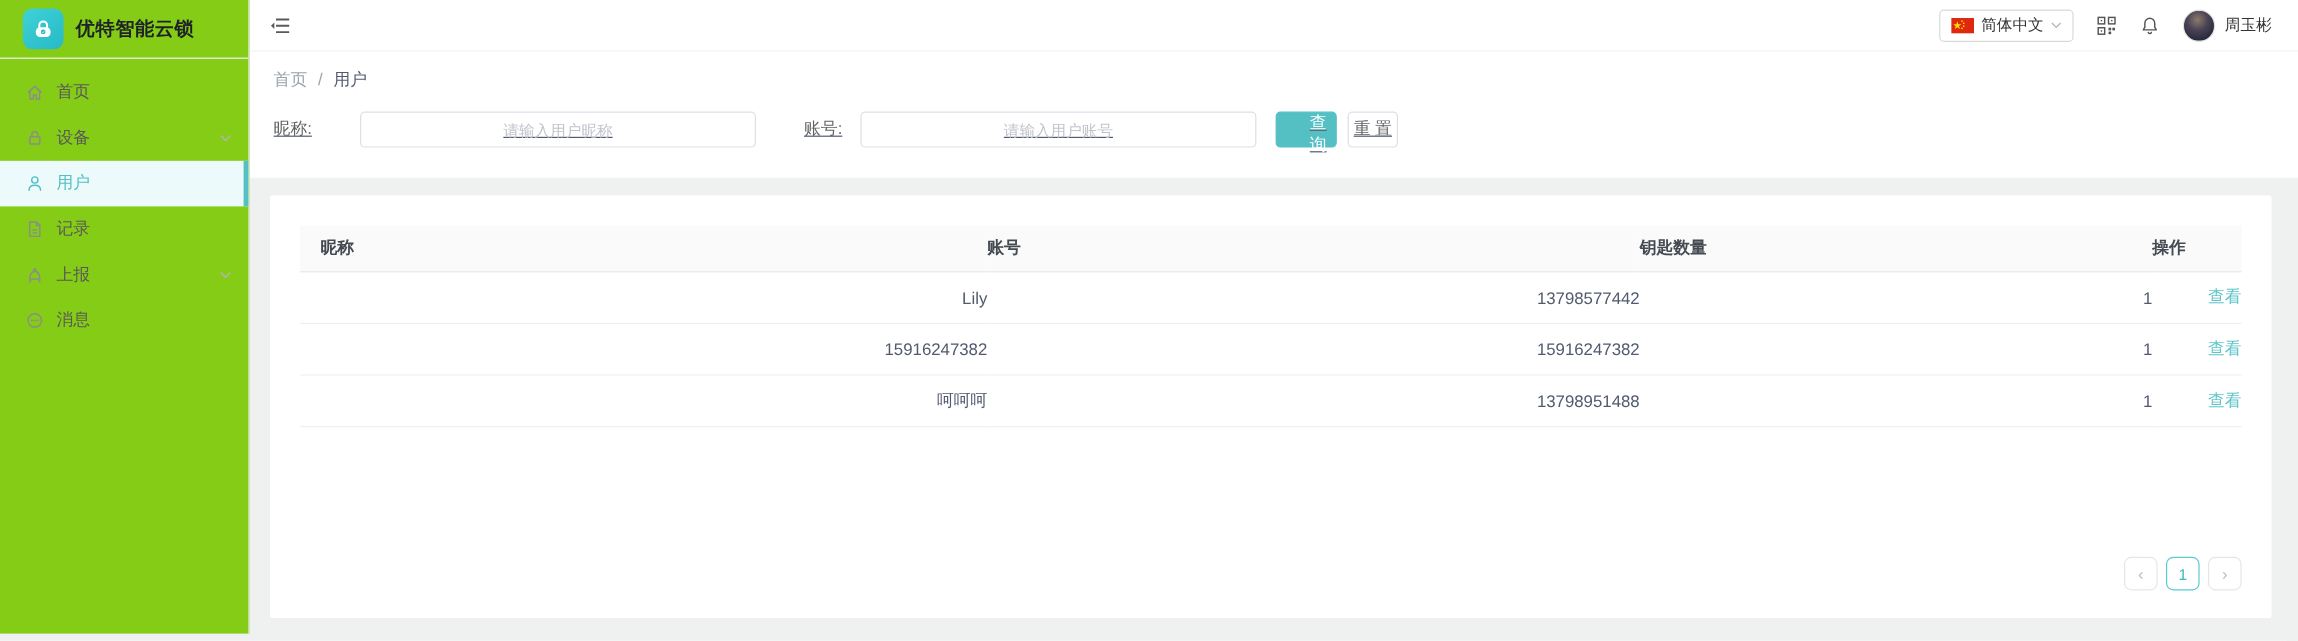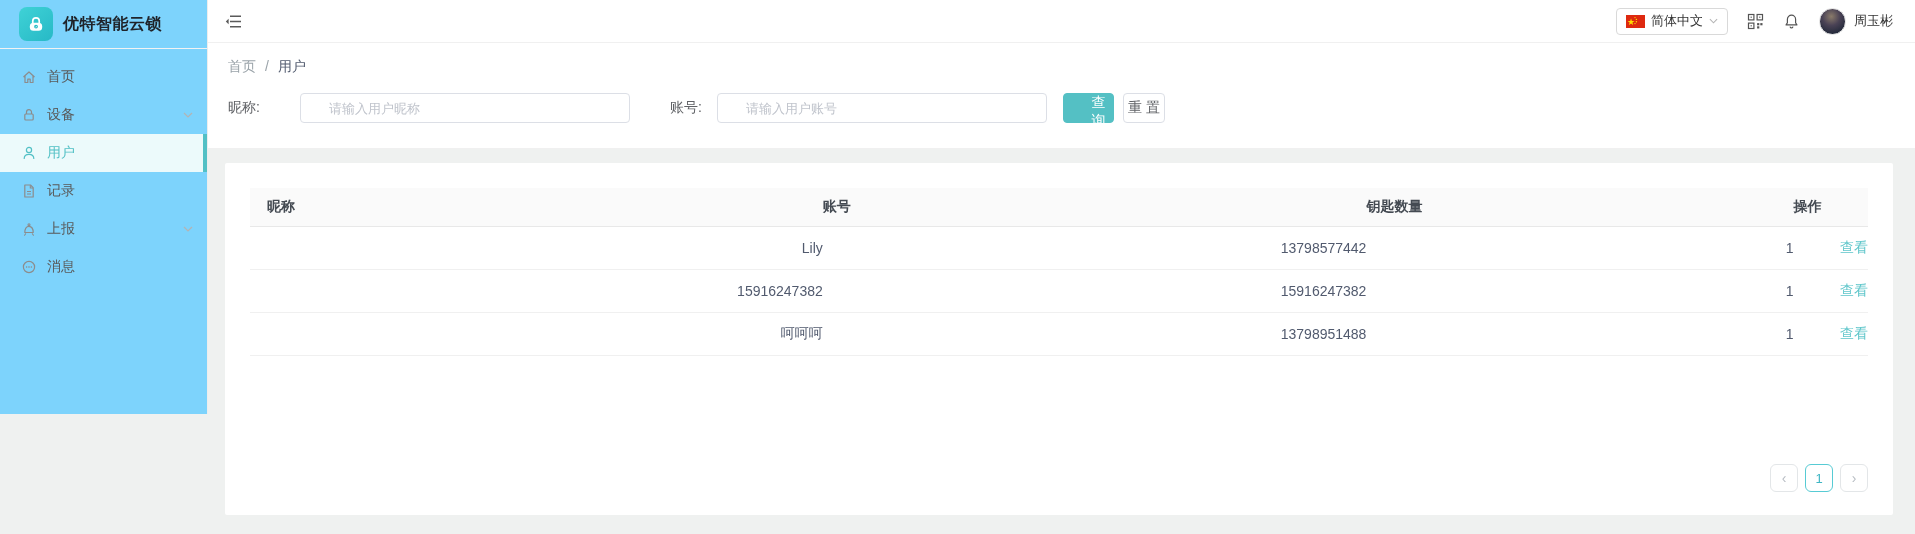--- a/index.html
+++ b/index.html
@@ -3,22 +3,22 @@
 <meta charset="utf-8">
 <style>
   * { margin:0; padding:0; box-sizing:border-box; }
   html,body { width:1915px; height:534px; }
   body {
     font-family:"Liberation Sans","DejaVu Sans",sans-serif;
     background:#eff1f0; position:relative; overflow:hidden;
     color:#515a6e;
   }
   
-  .sidebar { position:absolute; left:0; top:0; width:208px; height:414px;
-    background:#7dd3fc; border-right:1px solid #ededed; z-index:3; }
+  .sidebar { position:absolute; left:0; top:0; width:208px; height:528px;
+    background:#84cc16; border-right:1px solid #ededed; z-index:3; }
   .logo-row { height:49px; display:flex; align-items:center; padding-left:19px;
     border-bottom:1px solid #f2f2f2; }
   .logo-badge { width:34px; height:34px; border-radius:8px; flex:0 0 34px;
     background:linear-gradient(140deg,#3fd2d6,#27b9c6);
     display:flex; align-items:center; justify-content:center; }
   .app-title { margin-left:10px; font-size:16px; font-weight:bold; color:#1f2329;
     letter-spacing:.5px; white-space:nowrap; }
   .menu { padding-top:9px; }
   .menu-item { height:38px; display:flex; align-items:center;
     padding:0 14px 0 21px; font-size:14px; color:#595959; cursor:pointer; position:relative; }
@@ -42,26 +42,26 @@
   .user-chip { display:flex; align-items:center; gap:8px; cursor:pointer; }
   .avatar { width:27px; height:27px; border-radius:50%;
     background:radial-gradient(circle at 45% 30%, #8a7b6a 0%, #4a4255 40%, #1d2636 85%);
     border:1px solid #e0e0e0; }
   .username { font-size:13px; color:#333; }
   
   .subheader { position:absolute; left:208px; top:43px; right:0; height:106px;
     background:#fff; border-bottom:1px solid #f0f0f0; padding:15px 20px 0; }
   .breadcrumb { font-size:14px; color:#9aa3a9; display:flex; gap:9px; }
   .bc-current { color:#515a6e; }
-  .search-row { margin-top:17px; display:flex; align-items:center; }
+  .search-row { margin-top:17px; display:flex; align-items:center;text-decoration:underline; }
   .f-label { font-size:14px; color:#606266; width:72px; }
   .f-label2 { font-size:14px; color:#606266; width:62px; margin-left:25px;text-align:center; }
   .f-input { width:330px; height:30px; border:1px solid #dcdfe6; border-radius:4px;
-    padding:0 28px; font-size:13px; color:#333; outline:none;
-    font-family:"Liberation Sans","DejaVu Sans",sans-serif; }
+    padding:0 12px; font-size:13px; color:#333; outline:none;
+    font-family:"Liberation Sans","DejaVu Sans",sans-serif;text-align:center; }
   .f-input::placeholder { color:#c0c4cc; }
   .btn { height:30px; border-radius:4px; font-size:14px; cursor:pointer;
     font-family:"Liberation Sans","DejaVu Sans",sans-serif; }
   .btn-primary { margin-left:16px; width:51px; background:#54c0c4; color:#fff; border:1px solid #54c0c4;padding-left:20px; }
   .btn-plain { margin-left:9px; width:42px; background:#fff; color:#606266; border:1px solid #dcdfe6; }
   
   .card { position:absolute; left:225px; top:163px; width:1668px; height:352px;
     background:#fff; border-radius:2px; padding:25px; }
   table { width:100%; border-collapse:collapse; table-layout:fixed; }
   th { height:38px; background:#fafafa; text-align:left; font-size:14px; font-weight:bold;

